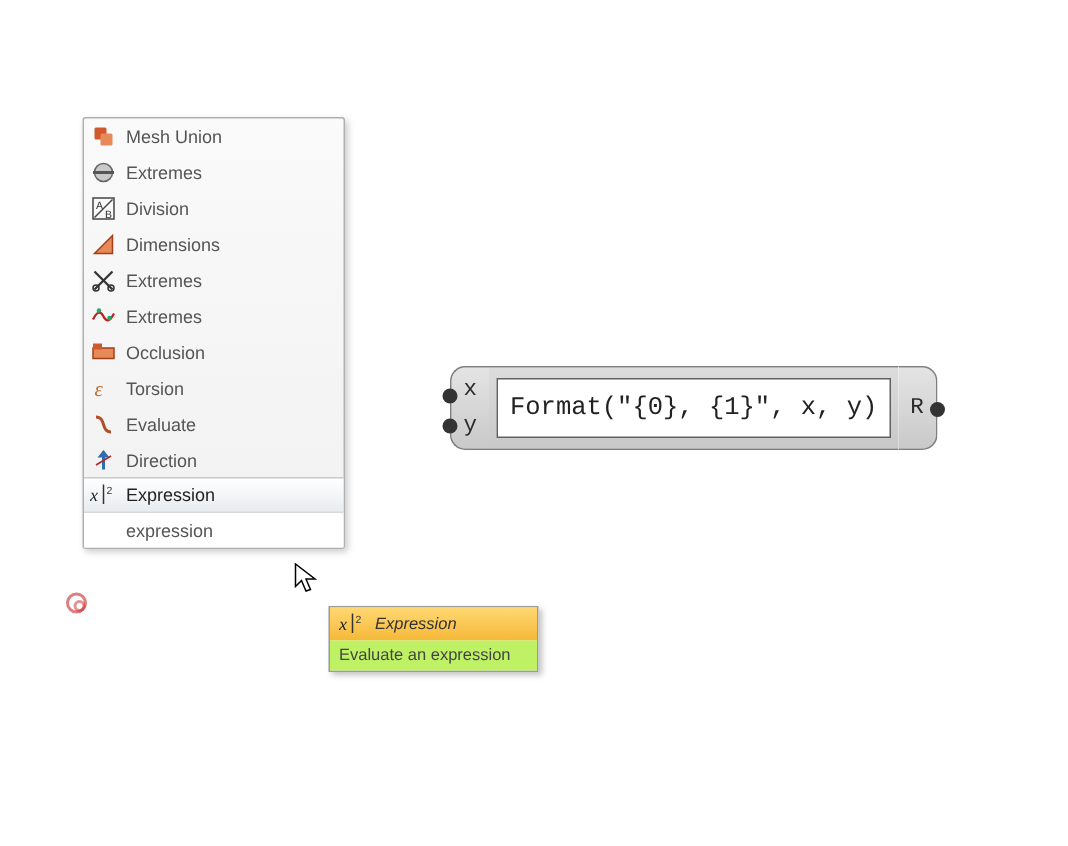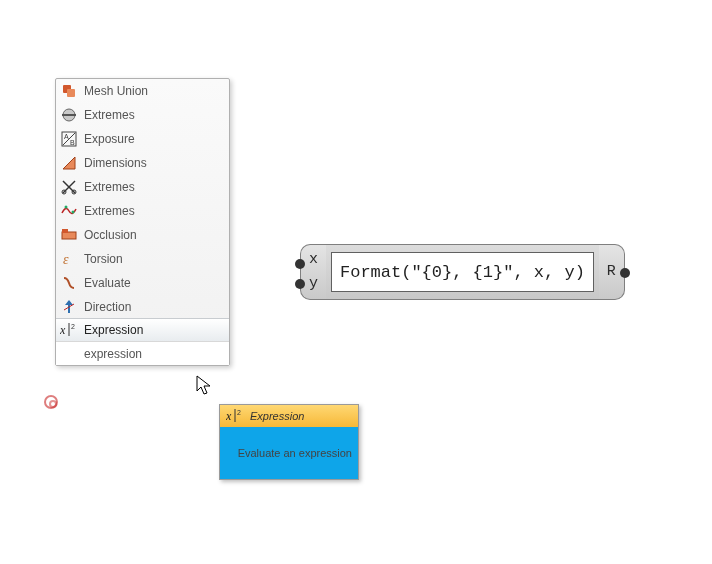--- a/index.html
+++ b/index.html
@@ -105,24 +105,23 @@
     display: flex;
     align-items: center;
     padding: 3px 6px;
     gap: 6px;
   }
   .tooltip-head .ttl {
     font-style: italic;
     color: #333;
   }
   .tooltip-body {
-    background: #0ea5e9;
+    background: #bef264;
     color: #444;
-    padding: 20px 6px;
-    text-align: right;
+    padding: 4px 6px;
   }
 
   
   .node {
     position: absolute;
     left: 300px; top: 244px;
     display: flex;
     align-items: stretch;
     height: 56px;
   }
@@ -200,21 +199,21 @@
   </div>
   <div class="menu-item">
     <span class="menu-icon">
       <svg width="16" height="16">
           <rect x="1" y="1" width="14" height="14" fill="none" stroke="#444"></rect>
           <text x="3" y="8" font-size="7" fill="#333">A</text>
           <line x1="2" y1="14" x2="14" y2="2" stroke="#444"></line>
           <text x="9" y="14" font-size="7" fill="#333">B</text>
         </svg>
     </span>
-    <span class="menu-label">Exposure</span>
+    <span class="menu-label">Division</span>
   </div>
   <div class="menu-item">
     <span class="menu-icon">
       <svg width="16" height="16">
           <polygon points="2,14 14,14 14,2" fill="#e8895a" stroke="#a04018"></polygon>
         </svg>
     </span>
     <span class="menu-label">Dimensions</span>
   </div>
   <div class="menu-item">

